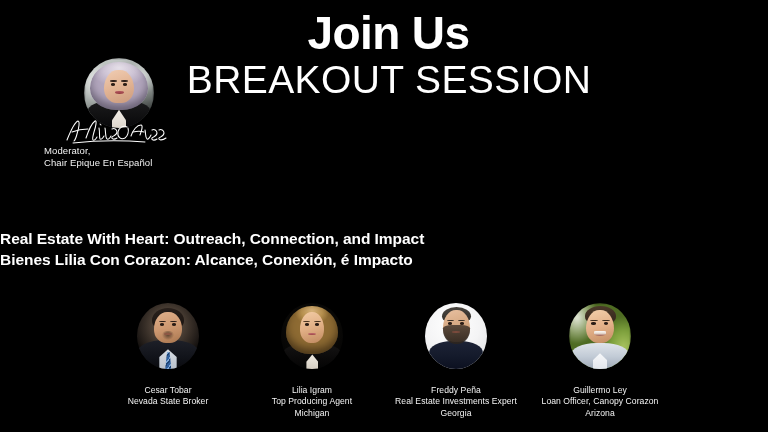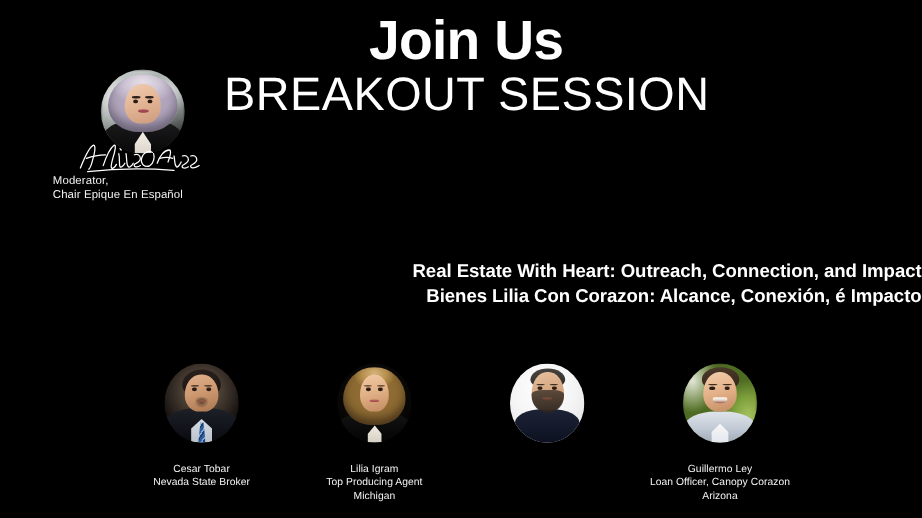--- a/index.html
+++ b/index.html
@@ -138,22 +138,22 @@
   #event-details .line { display:block; white-space:pre; }
   #event-details sup {
     font-size:11px;
     vertical-align:super;
     line-height:0;
   }
 
   
   #session-titles {
     position:absolute;
-    left:0; top:216px; width:768px;
-    text-align:right;
+    left:0; top:228px; width:768px;
+    text-align:left;
     font-size:15.5px;
     line-height:21px;
     font-weight:700;
     letter-spacing:-0.05px;
   }
   #session-titles .line { display:block; white-space:pre; }
 
   
   #speakers {
     position:absolute;
@@ -408,20 +408,23 @@
           <div class="ph hair"></div>
           <div class="ph face"></div>
           <div class="beard"></div>
           <div class="ph brow b1"></div>
           <div class="ph brow b2"></div>
           <div class="ph eye e1"></div>
           <div class="ph eye e2"></div>
           <div class="ph mouth"></div>
         </div>
       </div>
+      <div class="speaker-caption">Freddy Peña
+Real Estate Investments Expert
+Georgia</div>
     </div>
 
     <div class="speaker">
       <div class="speaker-avatar">
         <div id="ph-guillermo" style="position:absolute;inset:0;">
           <div class="ph bg"></div>
           <div class="ph body"></div>
           <div class="ph shirt"></div>
           <div class="ph hair"></div>
           <div class="ph face"></div>

